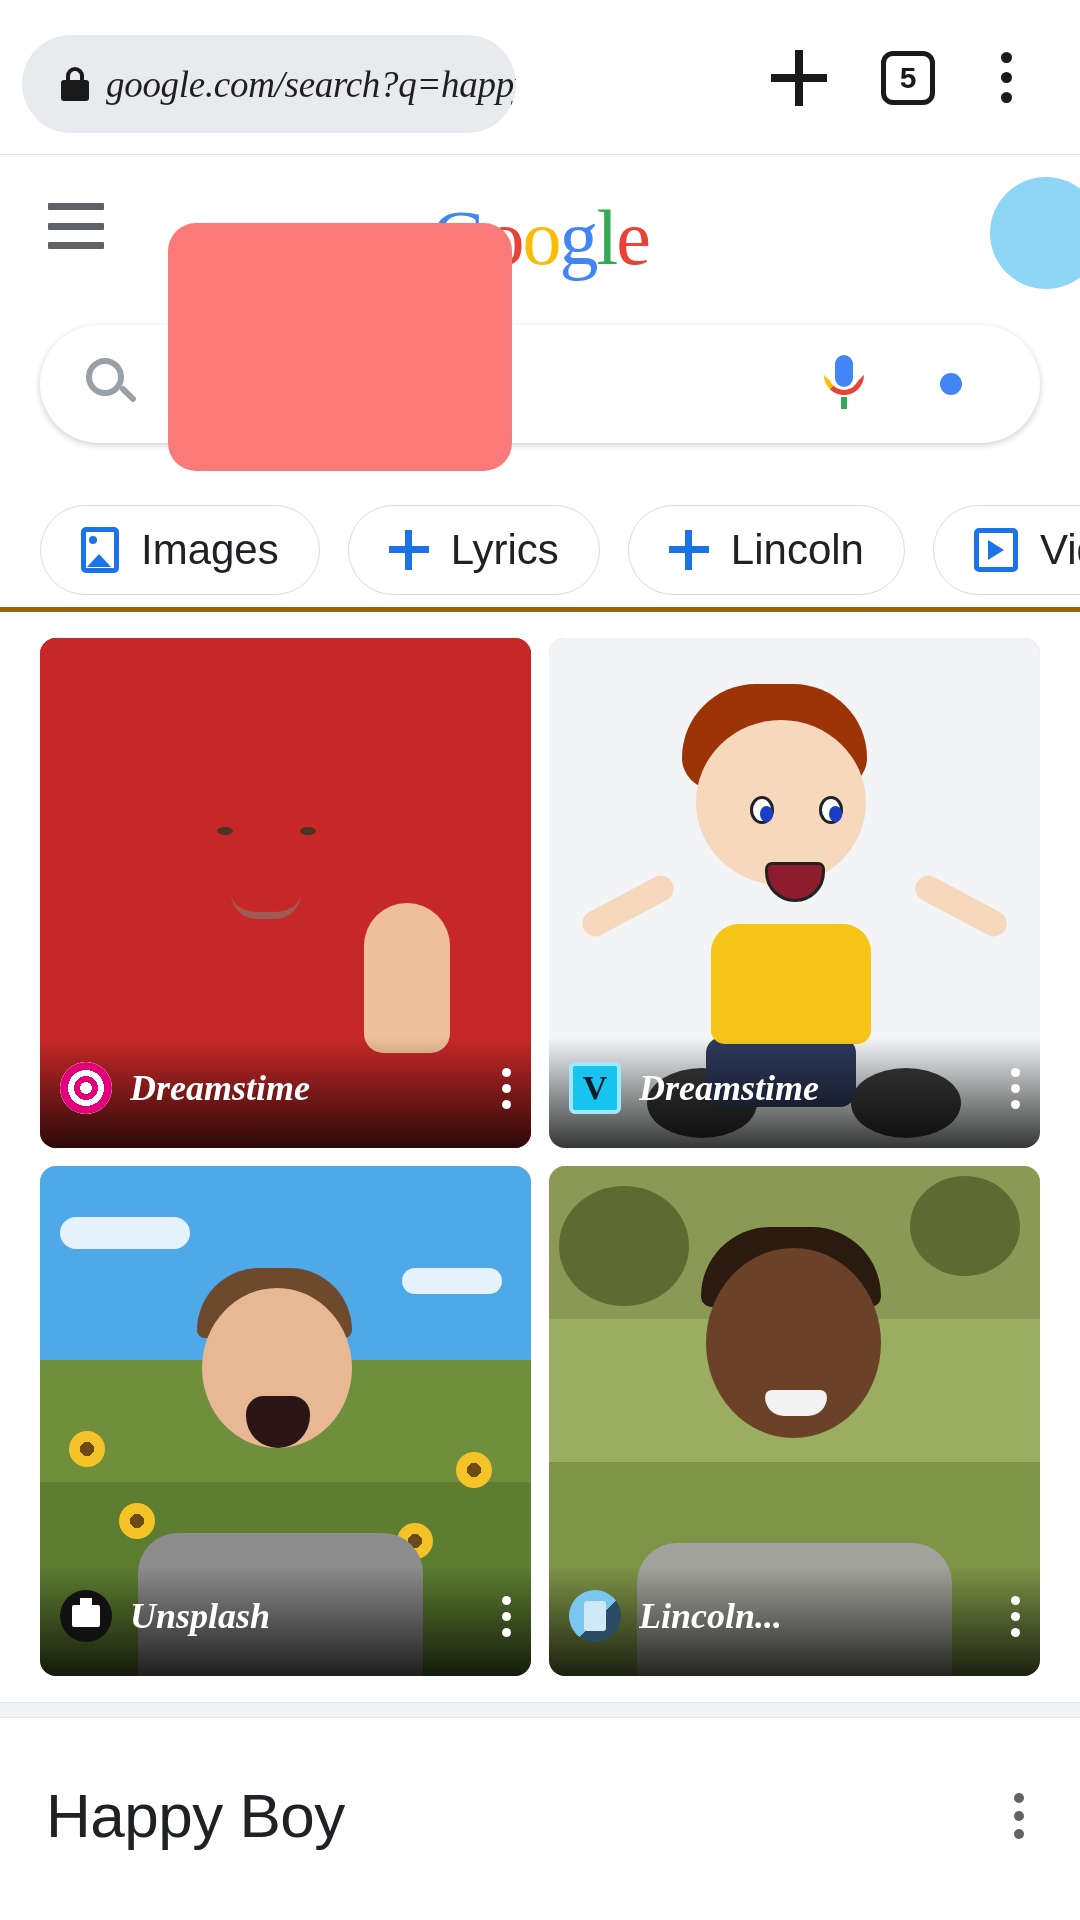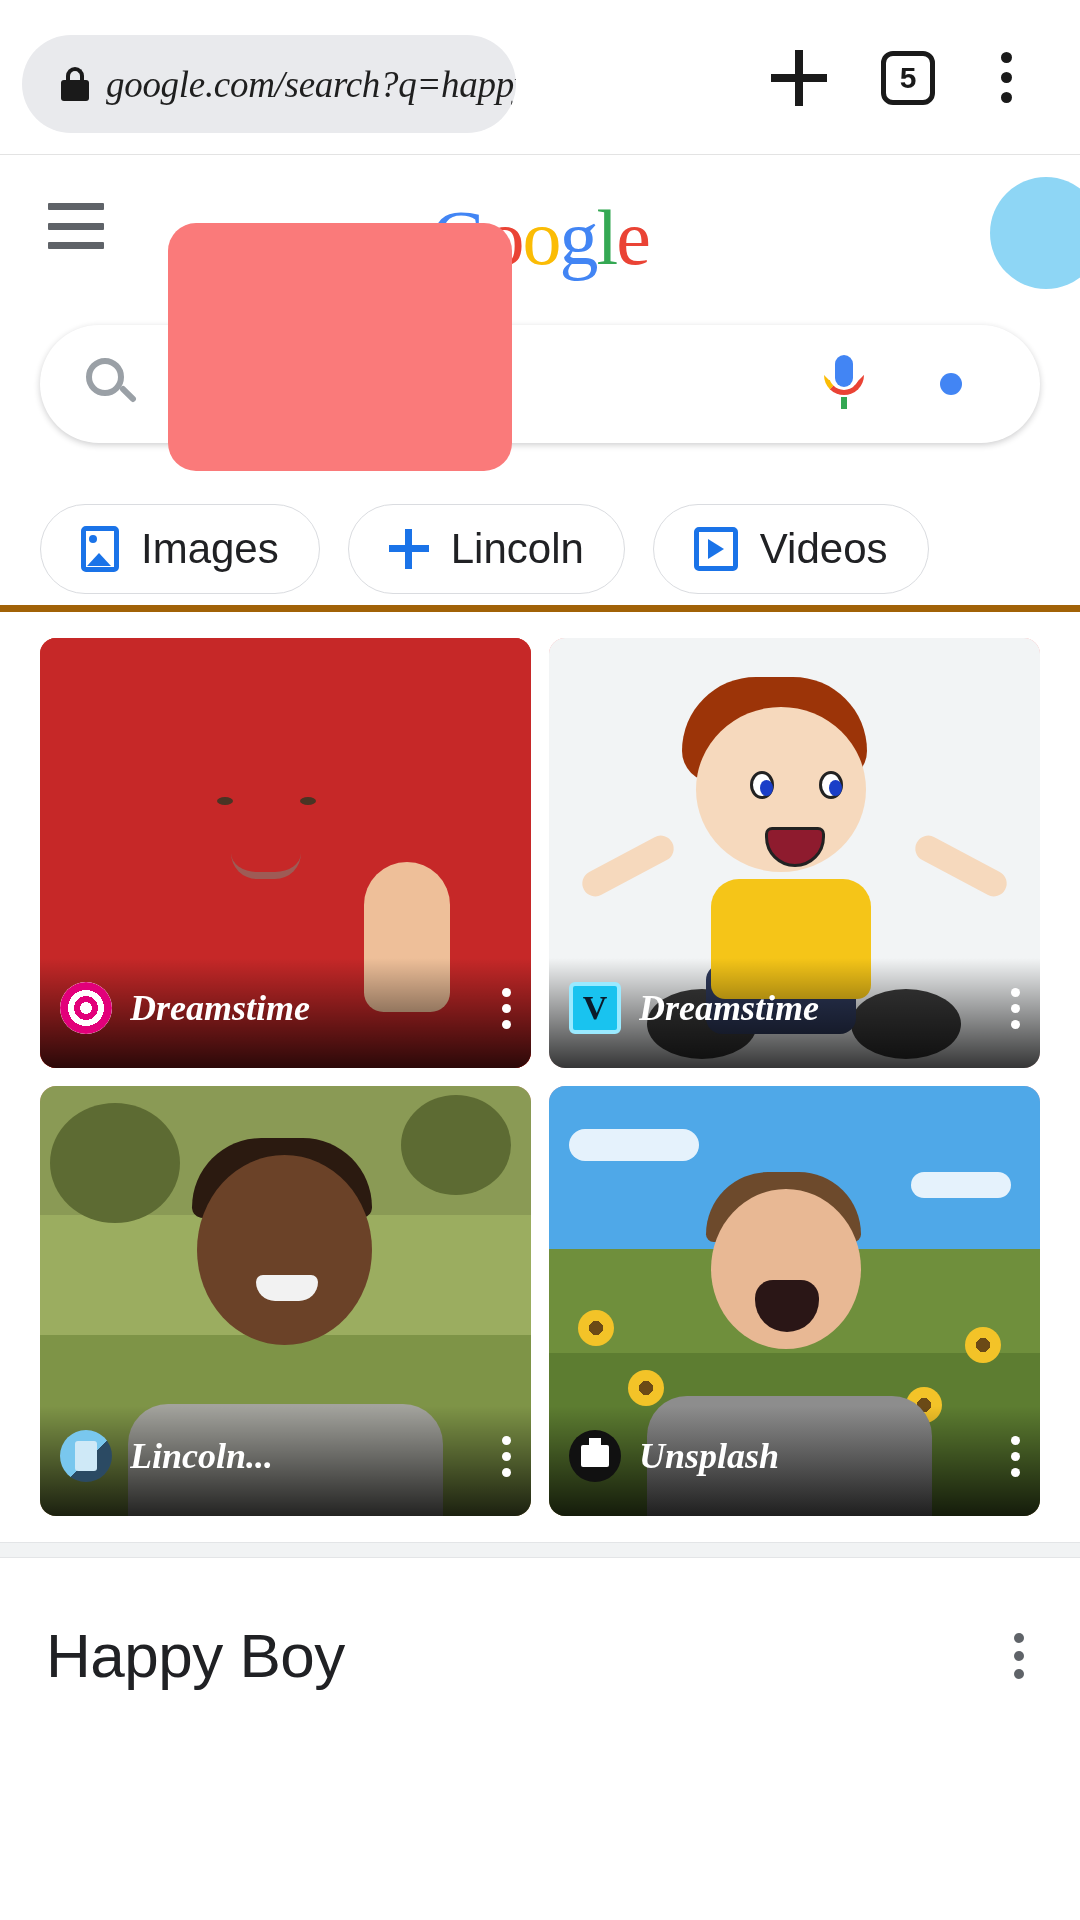--- a/index.html
+++ b/index.html
@@ -179,21 +179,21 @@
     z-index:5;
     pointer-events:none;
   }
 
   
   .chips-row{
     position:relative;
     height:120px;
     padding-left:40px;
     display:flex; align-items:center; gap:28px;
-    border-bottom:7px solid #a16207;
+    border-bottom:5px solid #a16207;
     overflow:hidden;
   }
   .chip{
     height:90px;
     border:1px solid #dadce0;
     border-radius:45px;
     display:flex; align-items:center; gap:22px;
     padding:0 40px;
     background:#fff;
     flex:none;
@@ -221,21 +221,21 @@
 
   
   .results{
     padding:26px 40px 0 40px;
     display:grid;
     grid-template-columns:1fr 1fr;
     gap:18px 18px;
   }
   .tile{
     position:relative;
-    height:430px;
+    height:510px;
     border-radius:16px;
     overflow:hidden;
     background:#fca5a5;
   }
   .tile .photo{ position:absolute; inset:0; }
   .tile .footer{
     position:absolute; left:0; right:0; bottom:0; height:110px;
     background:linear-gradient(to top, rgba(0,0,0,.78), rgba(0,0,0,0));
     display:flex; align-items:center; padding:0 20px 10px 20px;
   }
@@ -511,20 +511,24 @@
 <div class="chips-row">
 
   <div class="chip">
     <div class="chip-img">
       <div class="sun"></div>
         <div class="mt"></div>
     </div>
     <div class="chip-label">Images</div>
   </div>
 
+  <div class="chip">
+    <div class="chip-plus"></div>
+    <div class="chip-label">Lyrics</div>
+  </div>
 
   <div class="chip">
     <div class="chip-plus"></div>
     <div class="chip-label">Lincoln</div>
   </div>
 
   <div class="chip">
     <div class="chip-play">
       <div class="tri"></div>
     </div>
@@ -575,42 +579,20 @@
       <div class="src-name">Dreamstime</div>
       <div class="tile-kebab">
         <span></span>
           <span></span>
           <span></span>
       </div>
     </div>
   </div>
 
   <div class="tile">
-    <div class="photo ph-park">
-      <div class="tree1"></div>
-        <div class="tree2"></div>
-      <div class="hair"></div>
-        <div class="head"></div>
-      <div class="teeth"></div>
-      <div class="shirt"></div>
-    </div>
-    <div class="footer">
-      <div class="src-logo logo-lincoln">
-        <div class="inner"></div>
-      </div>
-      <div class="src-name">Lincoln...</div>
-      <div class="tile-kebab">
-        <span></span>
-          <span></span>
-          <span></span>
-      </div>
-    </div>
-  </div>
-
-  <div class="tile">
     <div class="photo ph-sunflower">
       <div class="cloud1"></div>
         <div class="cloud2"></div>
       <div class="f1"></div>
         <div class="f2"></div>
         <div class="f3"></div>
         <div class="f4"></div>
       <div class="hair"></div>
         <div class="head"></div>
       <div class="mouth"></div>
@@ -622,20 +604,42 @@
       </div>
       <div class="src-name">Unsplash</div>
       <div class="tile-kebab">
         <span></span>
           <span></span>
           <span></span>
       </div>
     </div>
   </div>
 
+  <div class="tile">
+    <div class="photo ph-park">
+      <div class="tree1"></div>
+        <div class="tree2"></div>
+      <div class="hair"></div>
+        <div class="head"></div>
+      <div class="teeth"></div>
+      <div class="shirt"></div>
+    </div>
+    <div class="footer">
+      <div class="src-logo logo-lincoln">
+        <div class="inner"></div>
+      </div>
+      <div class="src-name">Lincoln...</div>
+      <div class="tile-kebab">
+        <span></span>
+          <span></span>
+          <span></span>
+      </div>
+    </div>
+  </div>
+
 </div>
 
 <div class="section-gap"></div>
 
 <div class="bottom-section">
   <div class="bottom-title">Happy Boy</div>
   <div class="bottom-kebab">
     <span></span>
       <span></span>
       <span></span>

